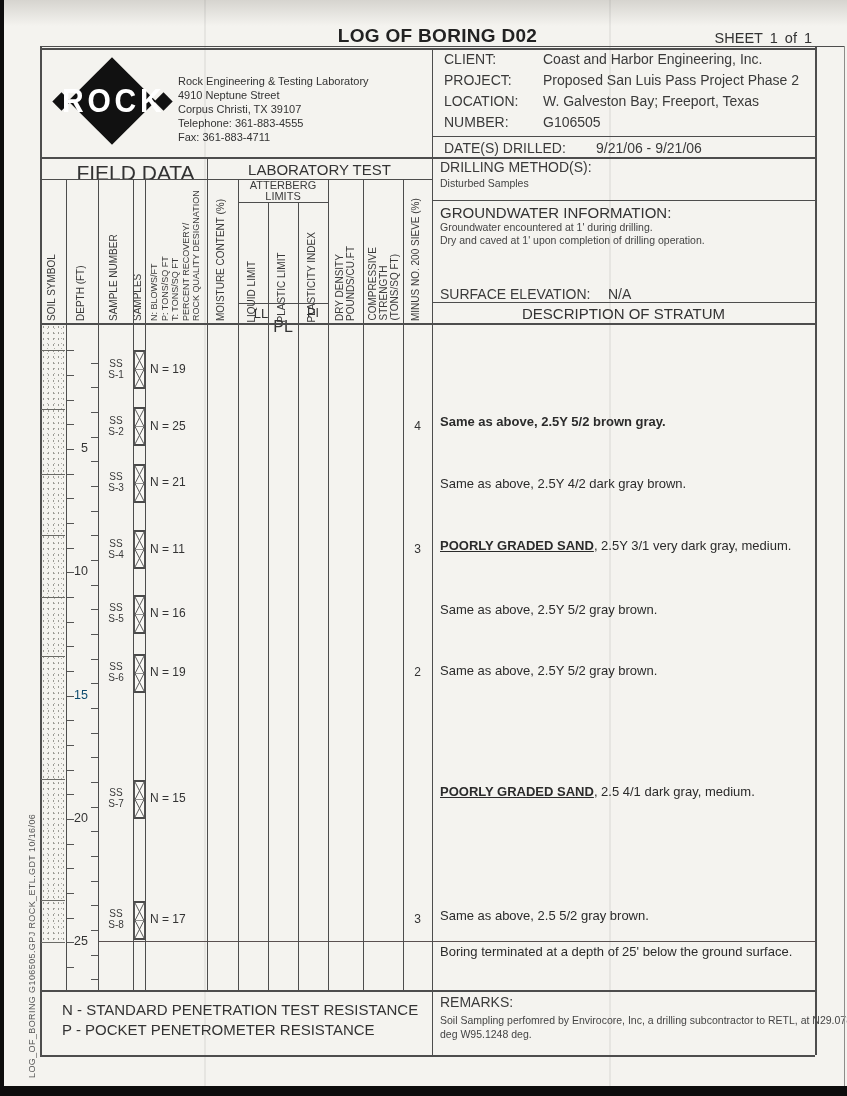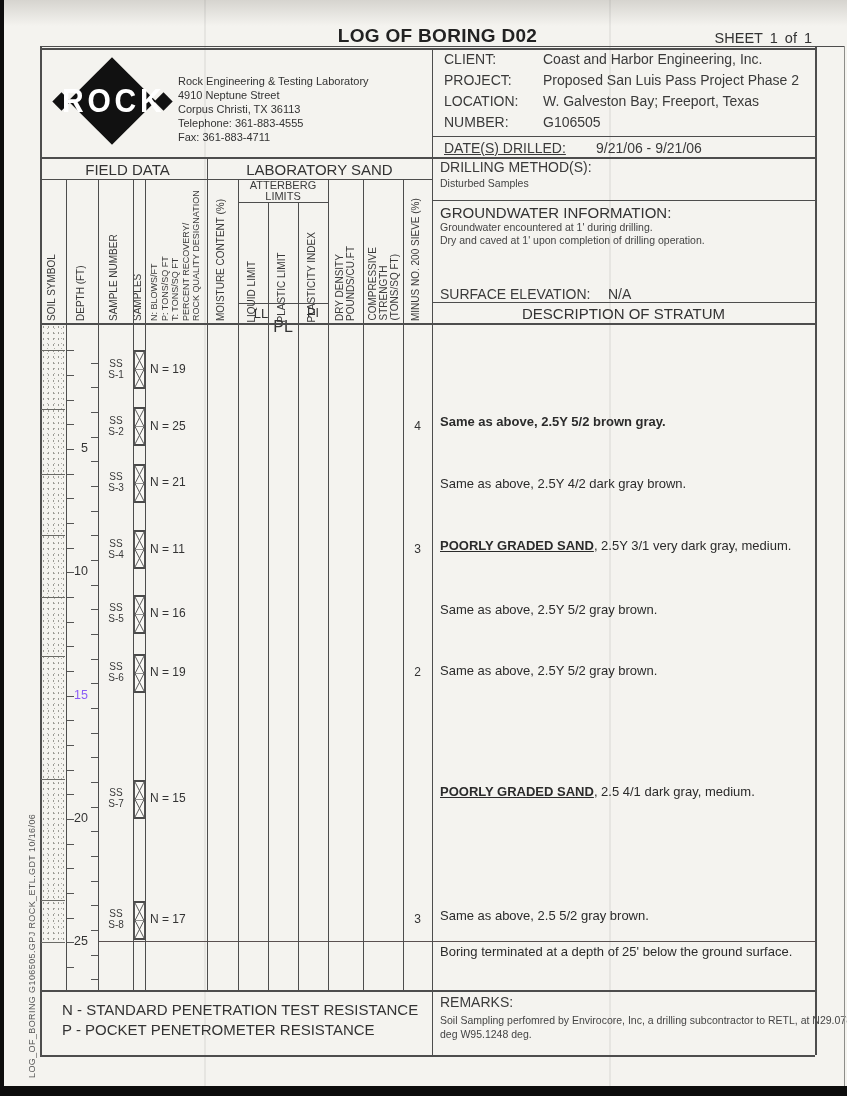--- a/index.html
+++ b/index.html
@@ -39,47 +39,47 @@
 
   <div>
     <div class="diamond" style="left:81px;top:70px;width:62px;height:62px;"></div>
     <div class="diamond" style="left:55px;top:95px;width:13px;height:13px;"></div>
     <div class="diamond" style="left:157px;top:95px;width:13px;height:13px;"></div>
     <div class="logo-word" style="left:72px;top:87px;width:80px;text-align:center;font-size:24px;">ROCK</div>
   </div>
   <div class="abs" style="left:178px;top:66px;font-size:11px;line-height:14px;color:#333;margin-top:8px;">
     <div>Rock Engineering &amp; Testing Laboratory</div>
     <div>4910 Neptune Street</div>
-    <div>Corpus Christi, TX 36113</div>
+    <div>Corpus Christi, TX 39107</div>
     <div>Telephone:  361-883-4555</div>
     <div>Fax:  361-883-4711</div>
   </div>
 
   <div class="abs lbl" style="left:444px;top:51px;">CLIENT:</div>
   <div class="abs lbl" style="left:543px;top:51px;">Coast and Harbor Engineering, Inc.</div>
   <div class="abs lbl" style="left:444px;top:72px;">PROJECT:</div>
   <div class="abs lbl" style="left:543px;top:72px;">Proposed San Luis Pass Project Phase 2</div>
   <div class="abs lbl" style="left:444px;top:93px;">LOCATION:</div>
   <div class="abs lbl" style="left:543px;top:93px;">W. Galveston Bay; Freeport, Texas</div>
   <div class="abs lbl" style="left:444px;top:114px;">NUMBER:</div>
   <div class="abs lbl" style="left:543px;top:114px;">G106505</div>
-  <div class="abs lbl" style="left:444px;top:140px;text-decoration:underline;">DATE(S) DRILLED:</div>
+  <div class="abs lbl" style="left:444px;top:140px;">DATE(S) DRILLED:</div>
   <div class="abs lbl" style="left:596px;top:140px;">9/21/06 - 9/21/06</div>
 
   <div class="abs lbl" style="left:440px;top:159px;">DRILLING METHOD(S):</div>
   <div class="abs small" style="left:440px;top:177px;">Disturbed Samples</div>
   <div class="abs big" style="left:440px;top:204px;font-size:15px;">GROUNDWATER INFORMATION:</div>
   <div class="abs small" style="left:440px;top:221px;">Groundwater encountered at 1' during drilling.</div>
   <div class="abs small" style="left:440px;top:234px;">Dry and caved at 1' upon completion of drilling operation.</div>
   <div class="abs lbl" style="left:440px;top:286px;">SURFACE ELEVATION:</div>
   <div class="abs lbl" style="left:608px;top:286px;">N/A</div>
   <div class="abs big" style="left:432px;top:305px;width:383px;text-align:center;font-size:15px;">DESCRIPTION OF STRATUM</div>
 
-  <div class="abs big" style="left:44px;top:161px;width:167px;text-align:center;font-size:15px;">FIELD DATA</div>
-  <div class="abs big" style="left:207px;top:161px;width:225px;text-align:center;font-size:15px;">LABORATORY SAND</div>
+  <div class="abs big" style="left:52px;top:161px;width:167px;text-align:center;font-size:21px;">FIELD DATA</div>
+  <div class="abs big" style="left:207px;top:161px;width:225px;text-align:center;font-size:15px;">LABORATORY TEST</div>
   <div class="abs" style="left:238px;top:180px;width:90px;text-align:center;font-size:11px;line-height:11px;white-space:pre-line;color:#3a3a3a;">ATTERBERG
 LIMITS</div>
 
   <div class="rot" style="left:-17px;top:245px;width:140px;height:12px;">SOIL SYMBOL</div>
   <div class="rot" style="left:12px;top:245px;width:140px;height:12px;">DEPTH (FT)</div>
   <div class="rot" style="left:45px;top:245px;width:140px;height:12px;">SAMPLE NUMBER</div>
   <div class="rot" style="left:69px;top:245px;width:140px;height:12px;">SAMPLES</div>
   <div class="rot" style="left:106px;top:224px;width:140px;height:54px;font-size:9px;">N: BLOWS/FT
 P: TONS/SQ FT
 T: TONS/SQ FT
@@ -188,21 +188,21 @@
     <div style="position: absolute; left: 67px; top: 892.91px; width: 7px; height: 1px; background: rgb(85, 85, 85);"></div>
     <div style="position: absolute; left: 91px; top: 905.245px; width: 7px; height: 1px; background: rgb(85, 85, 85);"></div>
     <div style="position: absolute; left: 67px; top: 917.58px; width: 7px; height: 1px; background: rgb(85, 85, 85);"></div>
     <div style="position: absolute; left: 91px; top: 929.915px; width: 7px; height: 1px; background: rgb(85, 85, 85);"></div>
     <div style="position: absolute; left: 67px; top: 942.25px; width: 7px; height: 1px; background: rgb(85, 85, 85);"></div>
     <div style="position: absolute; left: 91px; top: 954.585px; width: 7px; height: 1px; background: rgb(85, 85, 85);"></div>
     <div style="position: absolute; left: 67px; top: 966.92px; width: 7px; height: 1px; background: rgb(85, 85, 85);"></div>
     <div style="position: absolute; left: 91px; top: 979.255px; width: 7px; height: 1px; background: rgb(85, 85, 85);"></div>
     <div style="position: absolute; left: 66px; top: 440.85px; width: 22px; text-align: right; font-size: 12.5px; color: rgb(51, 51, 51);">5</div>
     <div style="position: absolute; left: 66px; top: 564.2px; width: 22px; text-align: right; font-size: 12.5px; color: rgb(51, 51, 51);">10</div>
-    <div style="position: absolute; left: 66px; top: 687.55px; width: 22px; text-align: right; font-size: 12.5px; color: #8b5cf6;">15</div>
+    <div style="position: absolute; left: 66px; top: 687.55px; width: 22px; text-align: right; font-size: 12.5px; color: #0c4a6e;">15</div>
     <div style="position: absolute; left: 66px; top: 810.9px; width: 22px; text-align: right; font-size: 12.5px; color: rgb(51, 51, 51);">20</div>
     <div style="position: absolute; left: 66px; top: 934.25px; width: 22px; text-align: right; font-size: 12.5px; color: rgb(51, 51, 51);">25</div>
     <div style="position: absolute; left: 41px; top: 350.17px; width: 24px; height: 1px; background: rgb(106, 106, 102);"></div>
     <div style="position: absolute; left: 41px; top: 409.378px; width: 24px; height: 1px; background: rgb(106, 106, 102);"></div>
     <div style="position: absolute; left: 41px; top: 473.52px; width: 24px; height: 1px; background: rgb(106, 106, 102);"></div>
     <div style="position: absolute; left: 41px; top: 535.195px; width: 24px; height: 1px; background: rgb(106, 106, 102);"></div>
     <div style="position: absolute; left: 41px; top: 596.87px; width: 24px; height: 1px; background: rgb(106, 106, 102);"></div>
     <div style="position: absolute; left: 41px; top: 656.078px; width: 24px; height: 1px; background: rgb(106, 106, 102);"></div>
     <div style="position: absolute; left: 41px; top: 779.428px; width: 24px; height: 1px; background: rgb(106, 106, 102);"></div>
     <div style="position: absolute; left: 41px; top: 900.311px; width: 24px; height: 1px; background: rgb(106, 106, 102);"></div>

